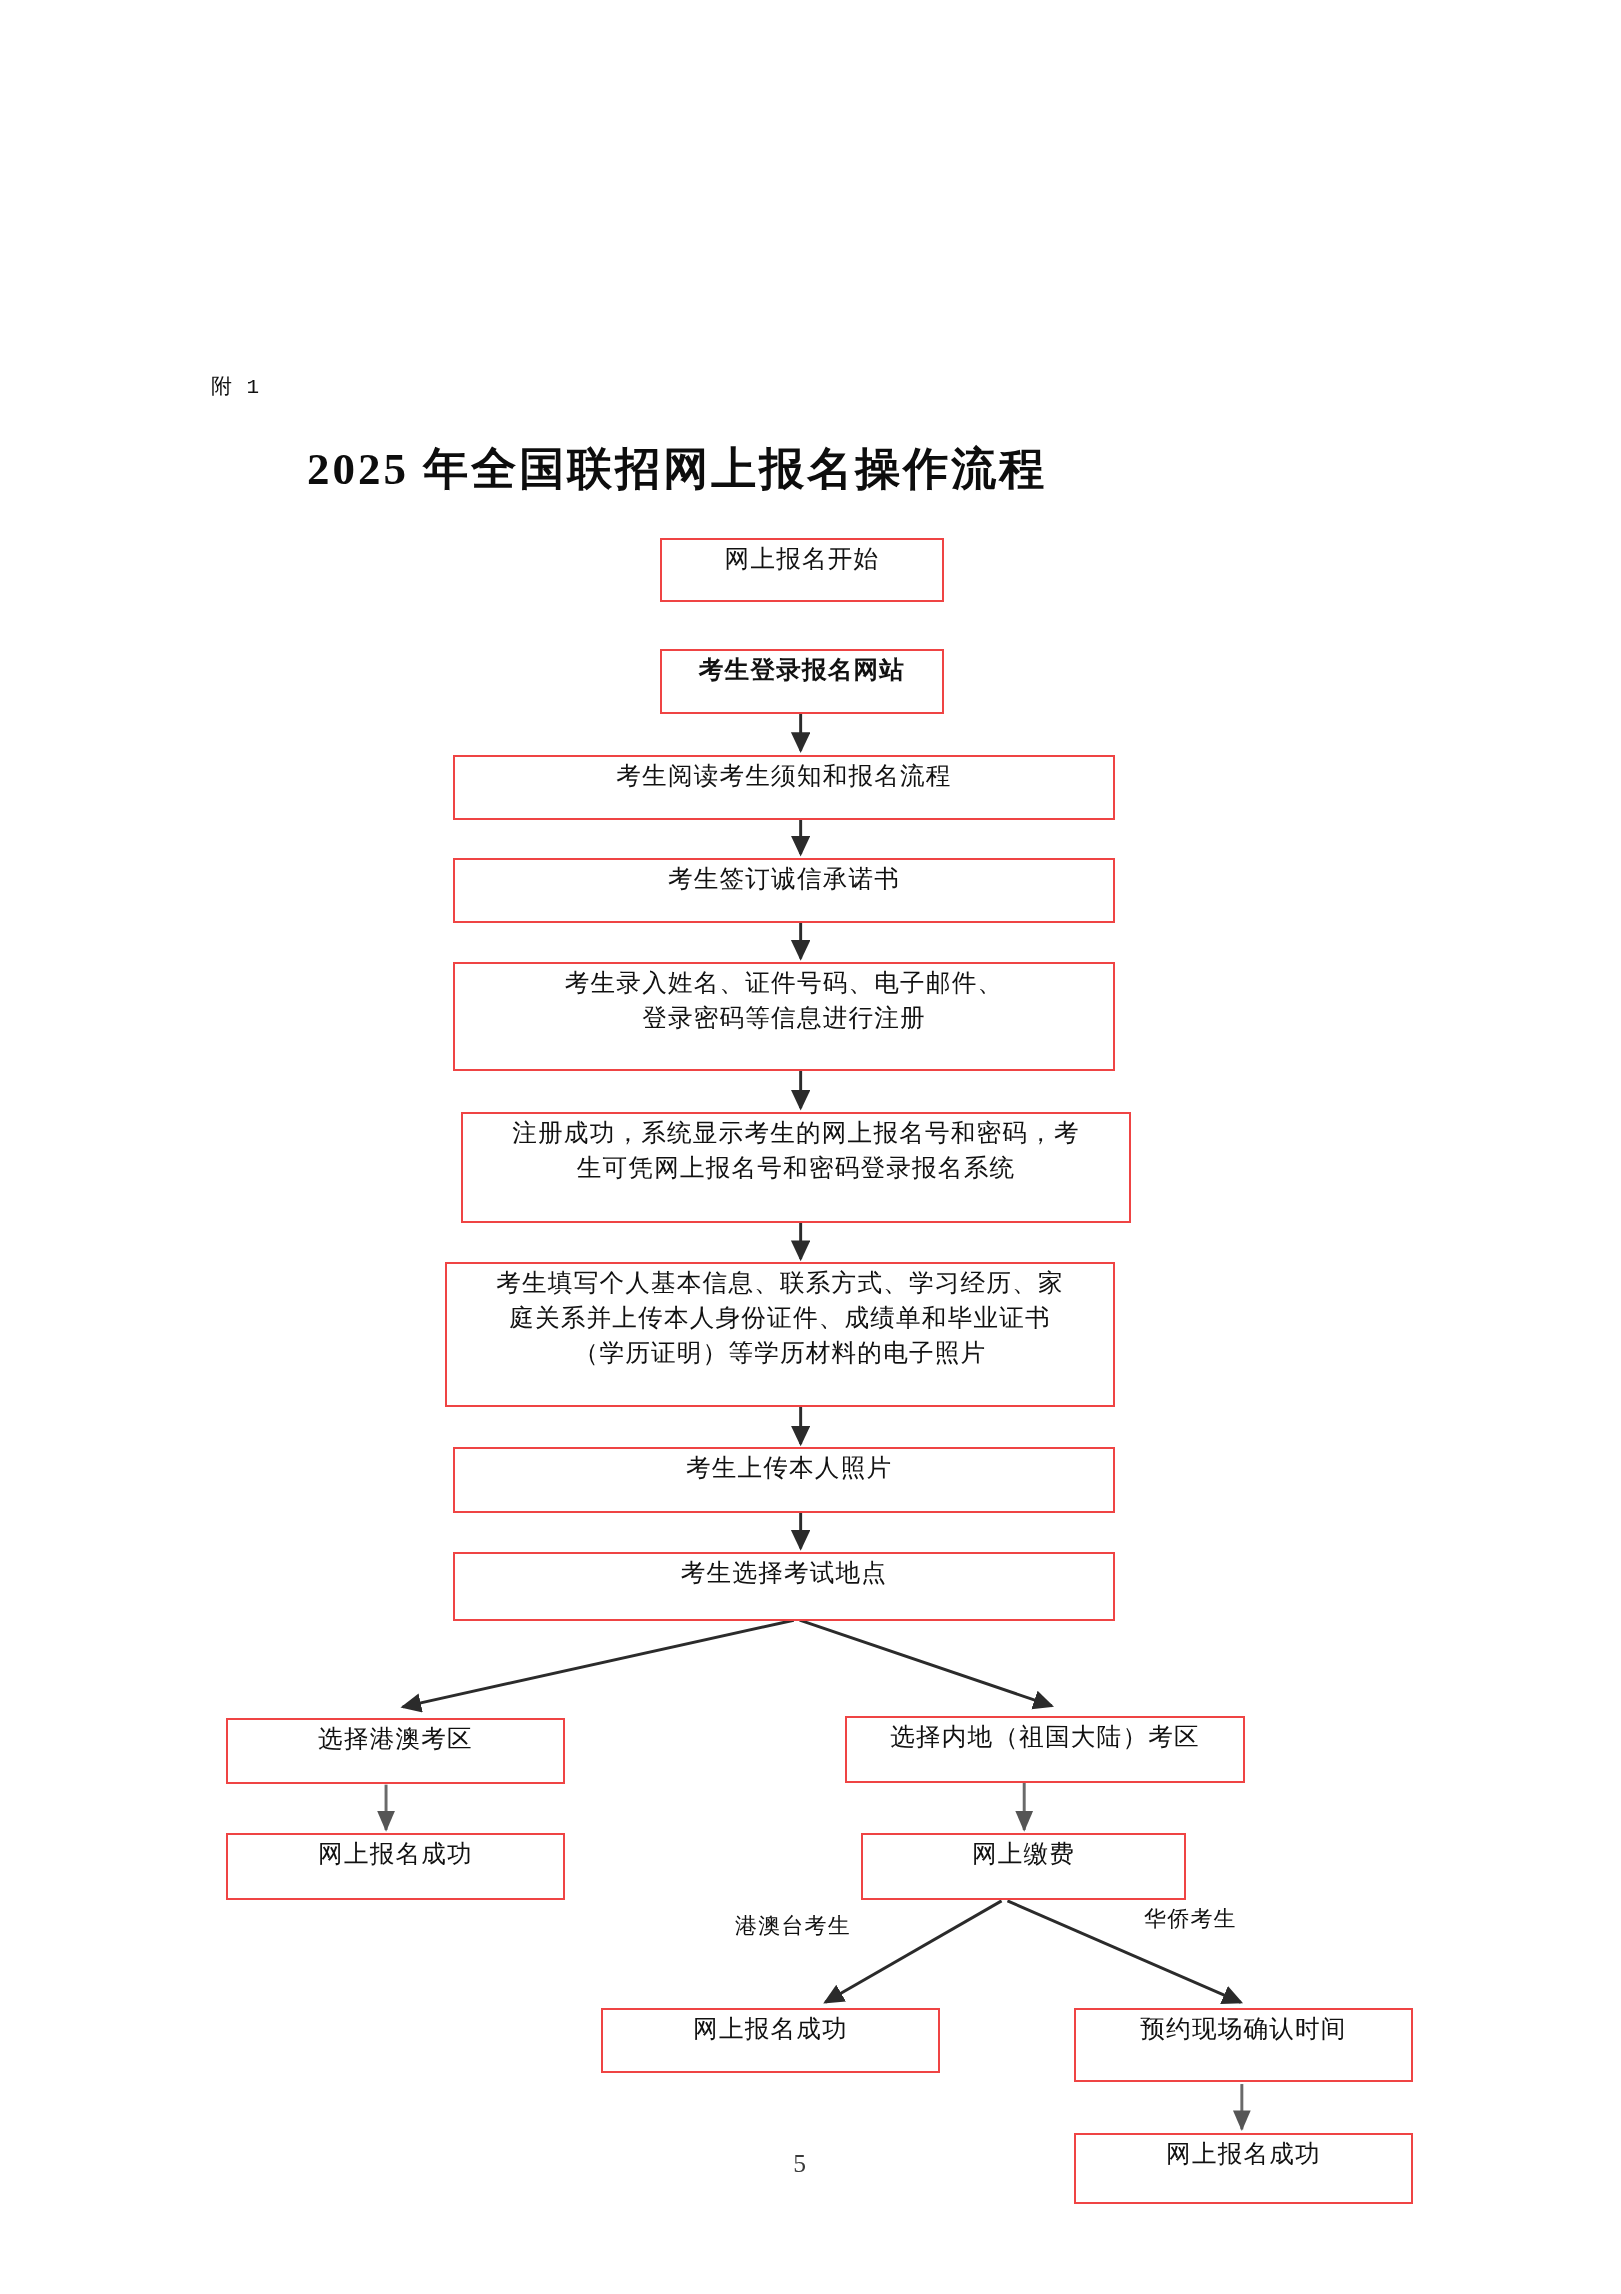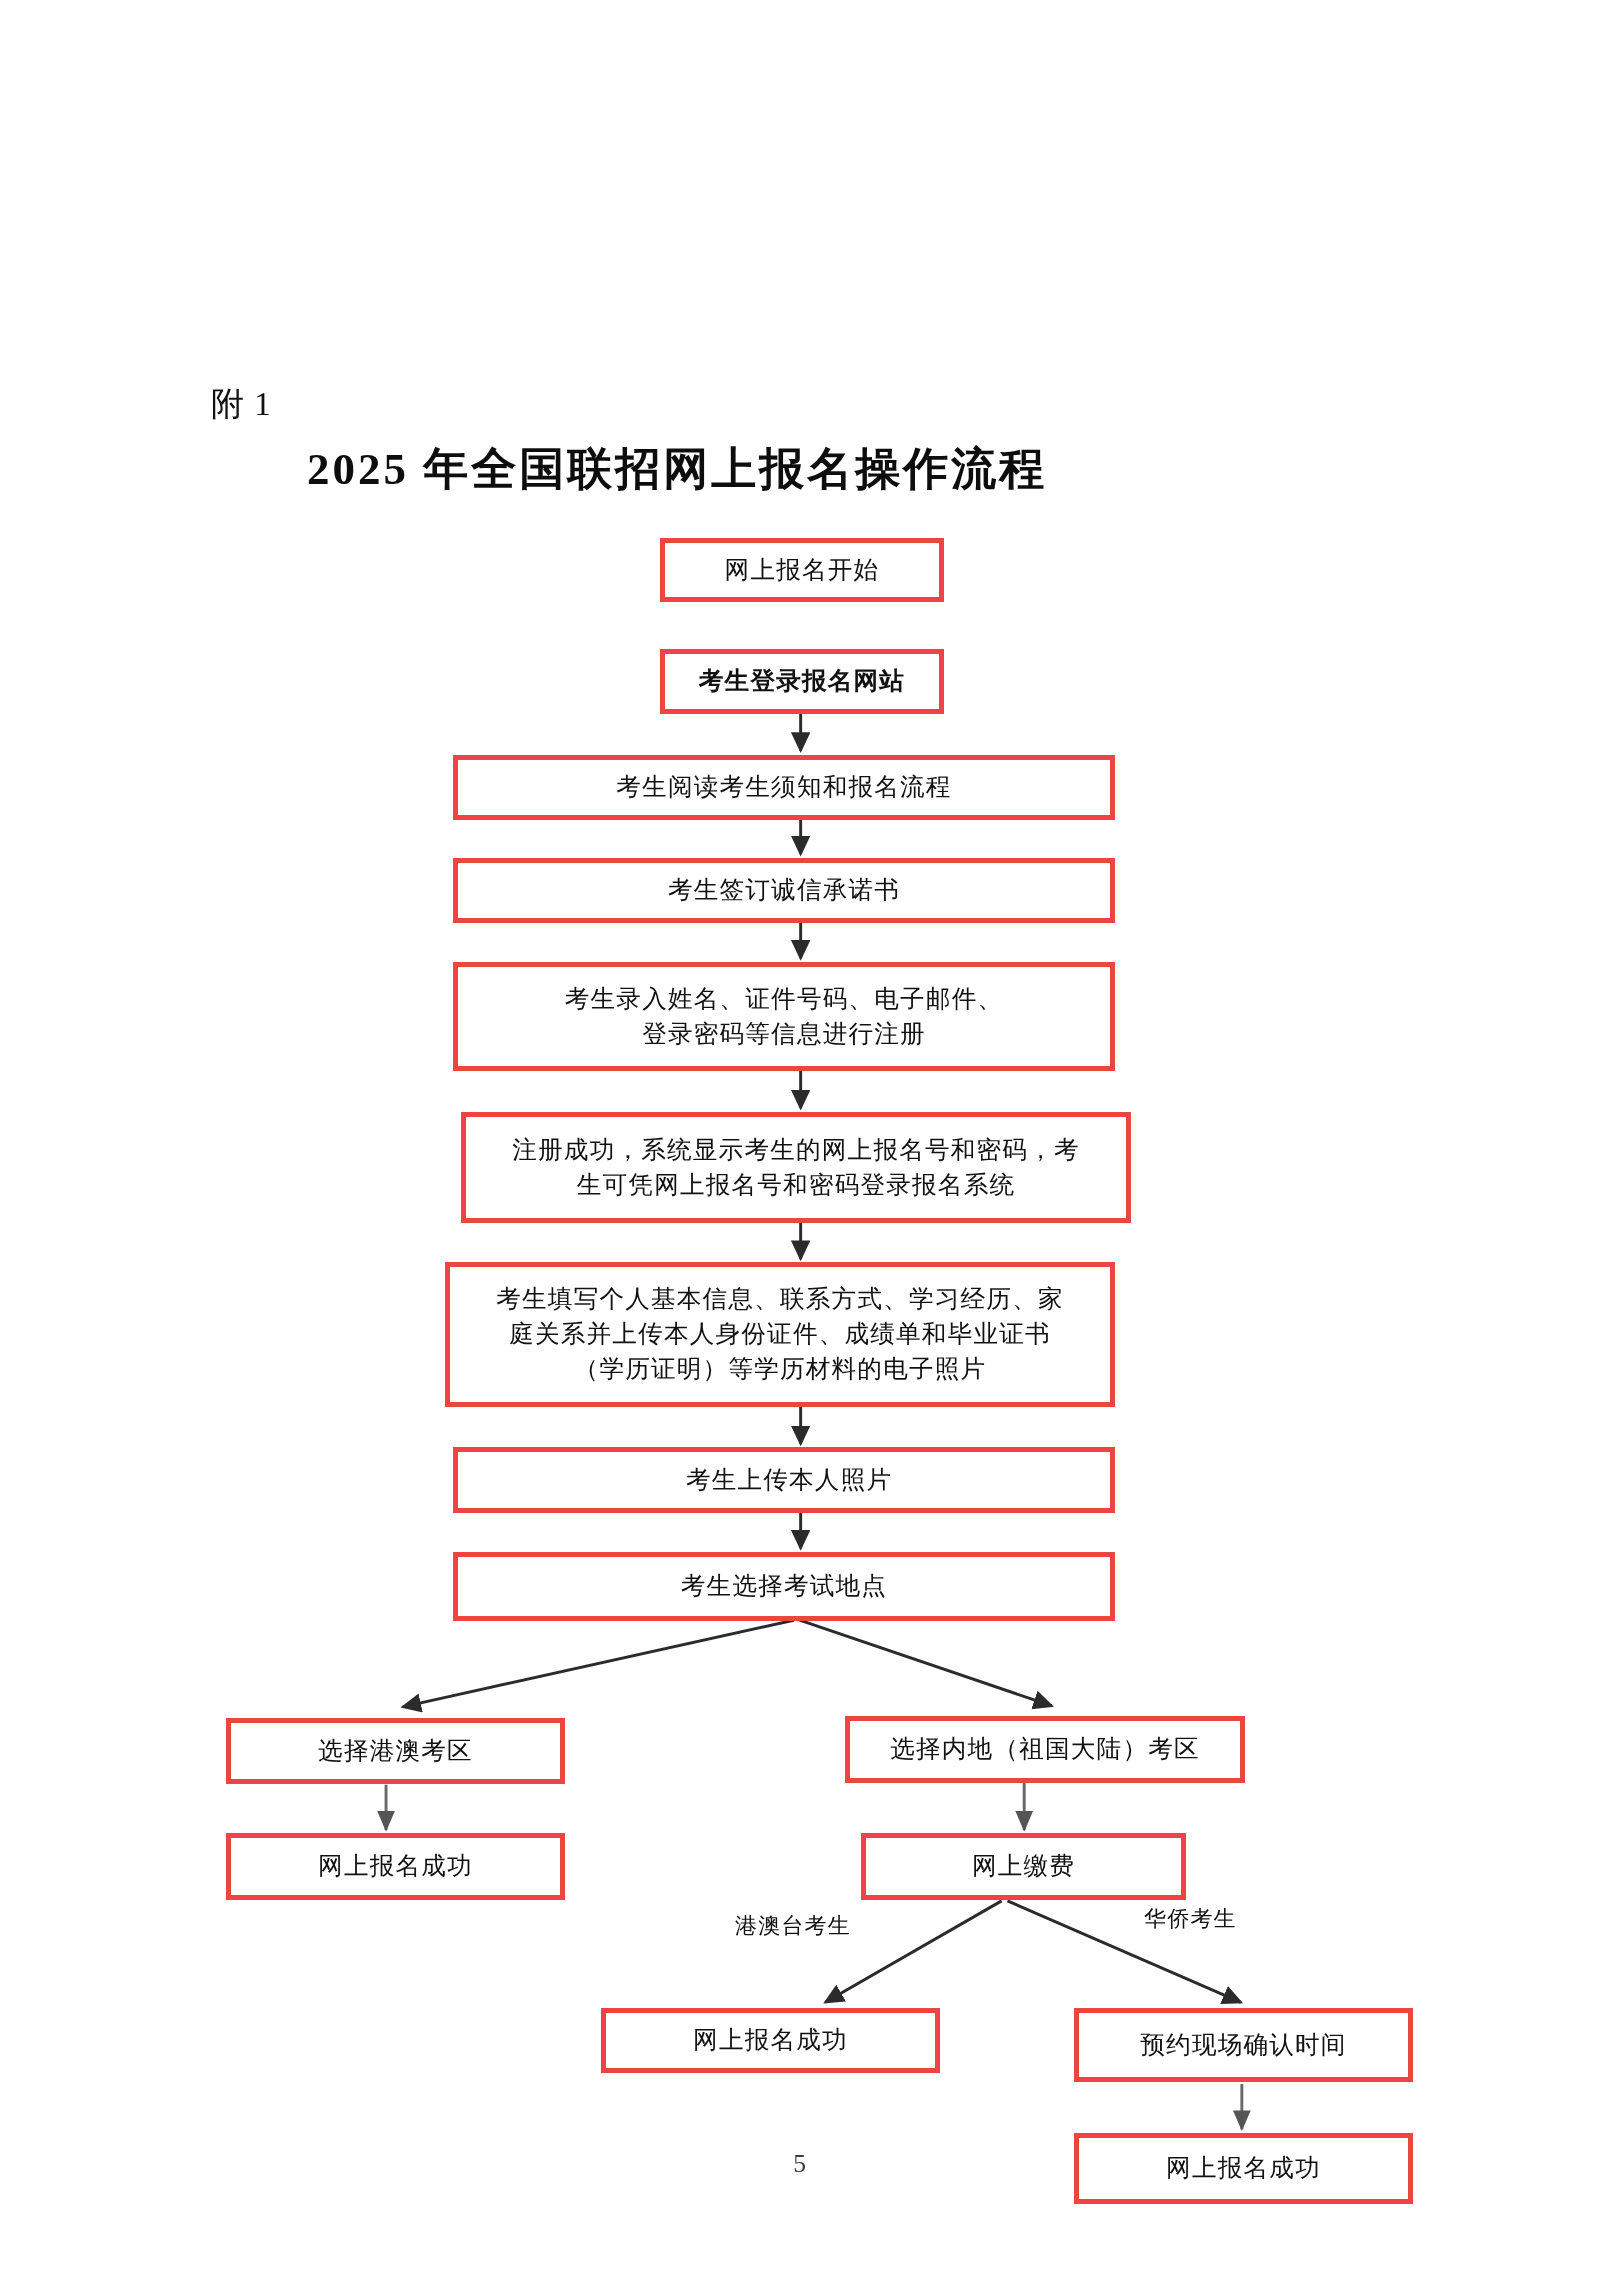--- a/index.html
+++ b/index.html
@@ -6,43 +6,43 @@
   html,body{margin:0;padding:0;background:#ffffff;}
   body{
     width:1621px;height:2294px;position:relative;overflow:hidden;
     font-family:"Liberation Serif","DejaVu Serif",serif;
     color:#1a1a1a;
     -webkit-font-smoothing:antialiased;
   }
   #page{position:absolute;inset:0;}
 
   .attach-label{
-    position:absolute;left:211px;top:388px;
-    font-size:33px;line-height:1;letter-spacing:1px;
-    font-family:Liberation Serif, serif;
+    position:absolute;left:211px;top:377px;
+    font-size:21px;line-height:1;letter-spacing:1px;
+    font-family:Liberation Mono, monospace;
     color:#111;white-space:nowrap;
   }
 
   .doc-title{
     position:absolute;left:0;top:445px;width:1354px;
     text-align:center;
     font-size:45px;line-height:1.1;font-weight:bold;
     letter-spacing:3px;
     color:#0d0d0d;
     font-family:"Liberation Serif","DejaVu Serif",serif;
     white-space:nowrap;
   }
 
   
   .node{
     position:absolute;
     box-sizing:border-box;
-    border:5px solid #ef4444;
+    border:2px solid #ef4444;
     background:#ffffff;
-    display:flex;align-items:center;justify-content:center;
+    display:flex;align-items:flex-start;justify-content:center;
     text-align:center;
     font-size:24.6px;
     line-height:1.42;
     letter-spacing:1.2px;
     color:#111;
     padding:2px 5.9px;
     font-family:"Liberation Serif","DejaVu Serif",serif;
   }
   .node .txt{display:block;white-space:pre-line;}
 

